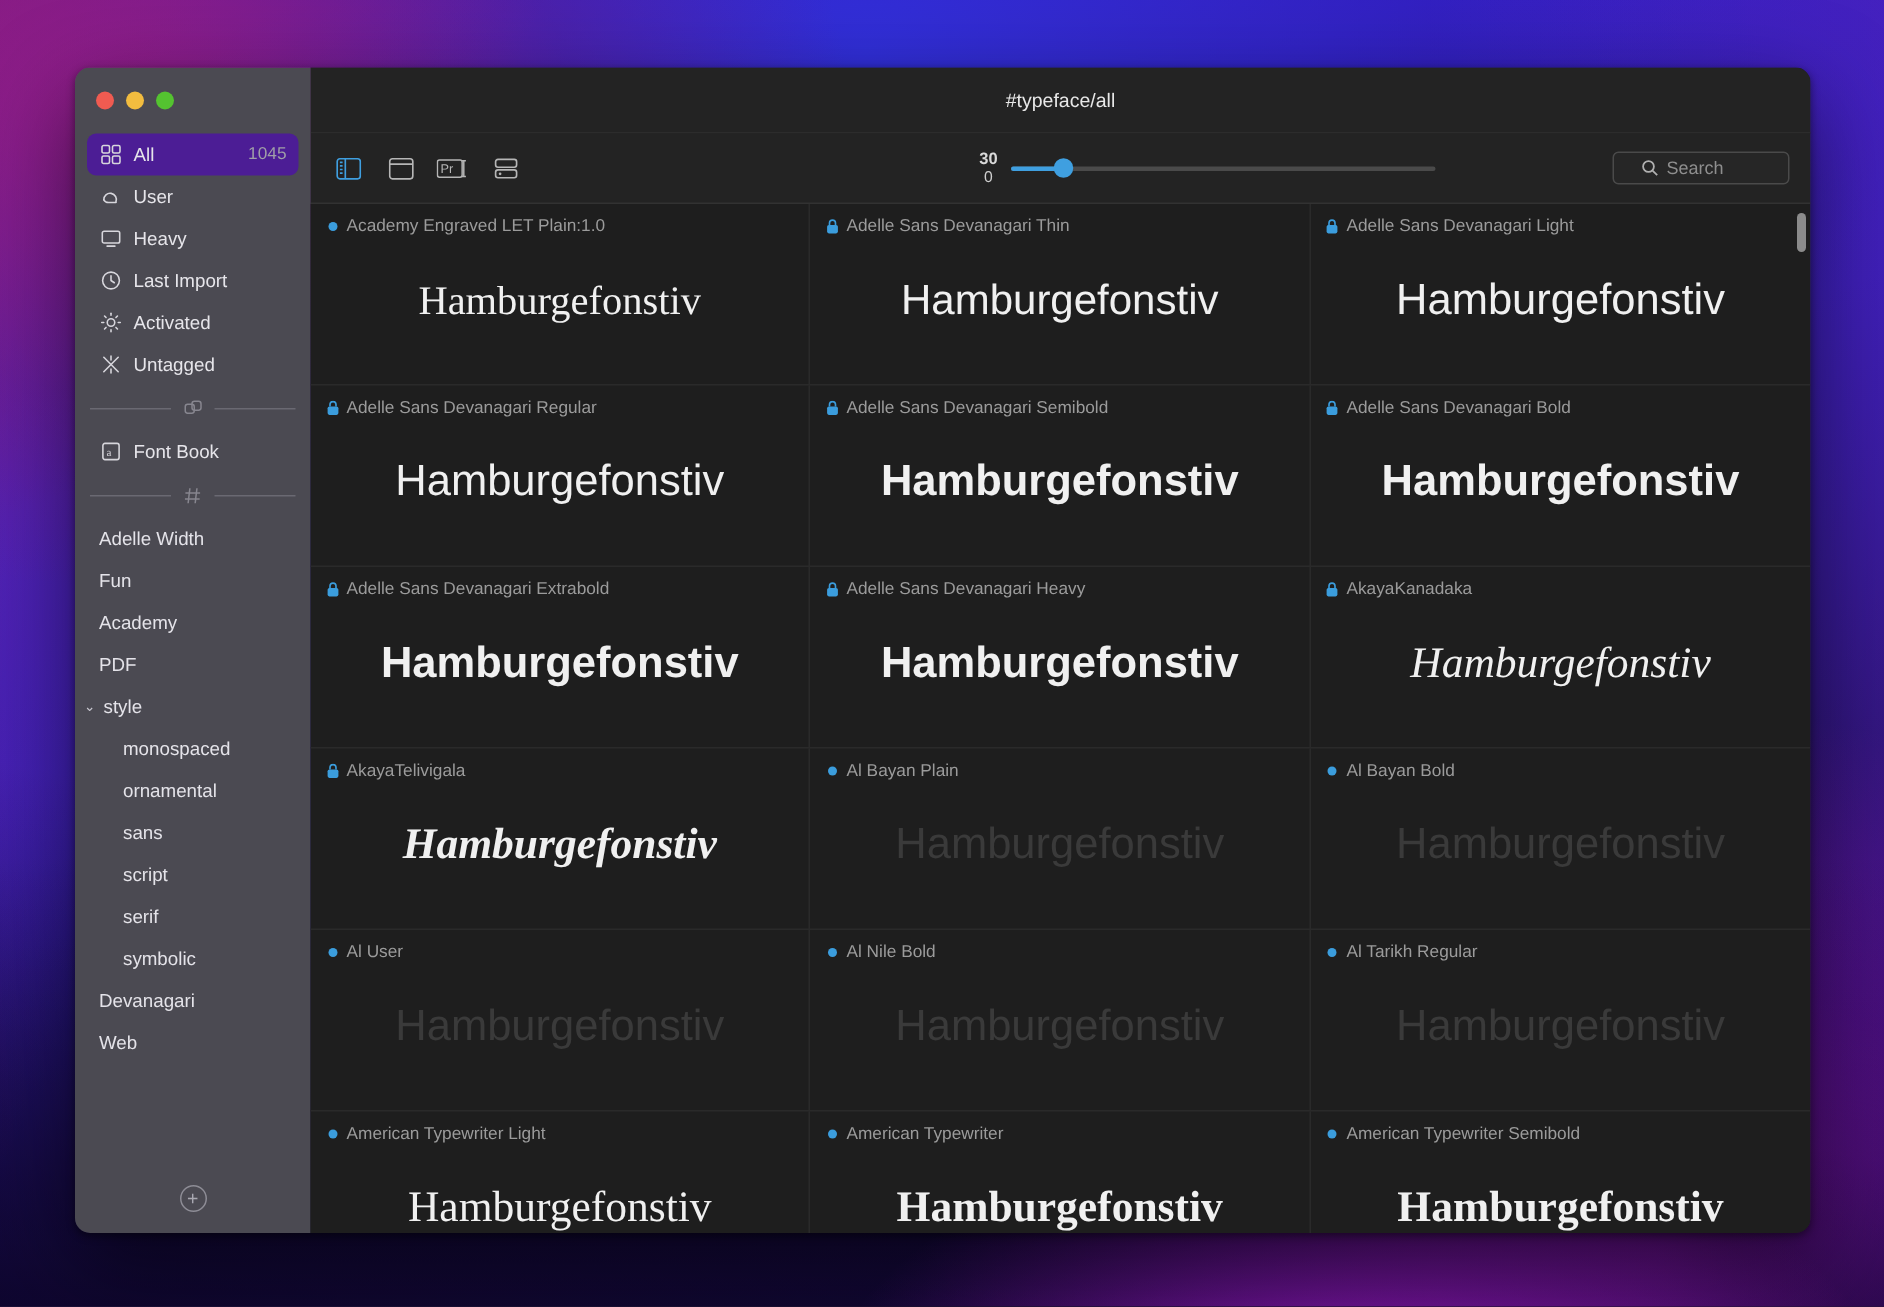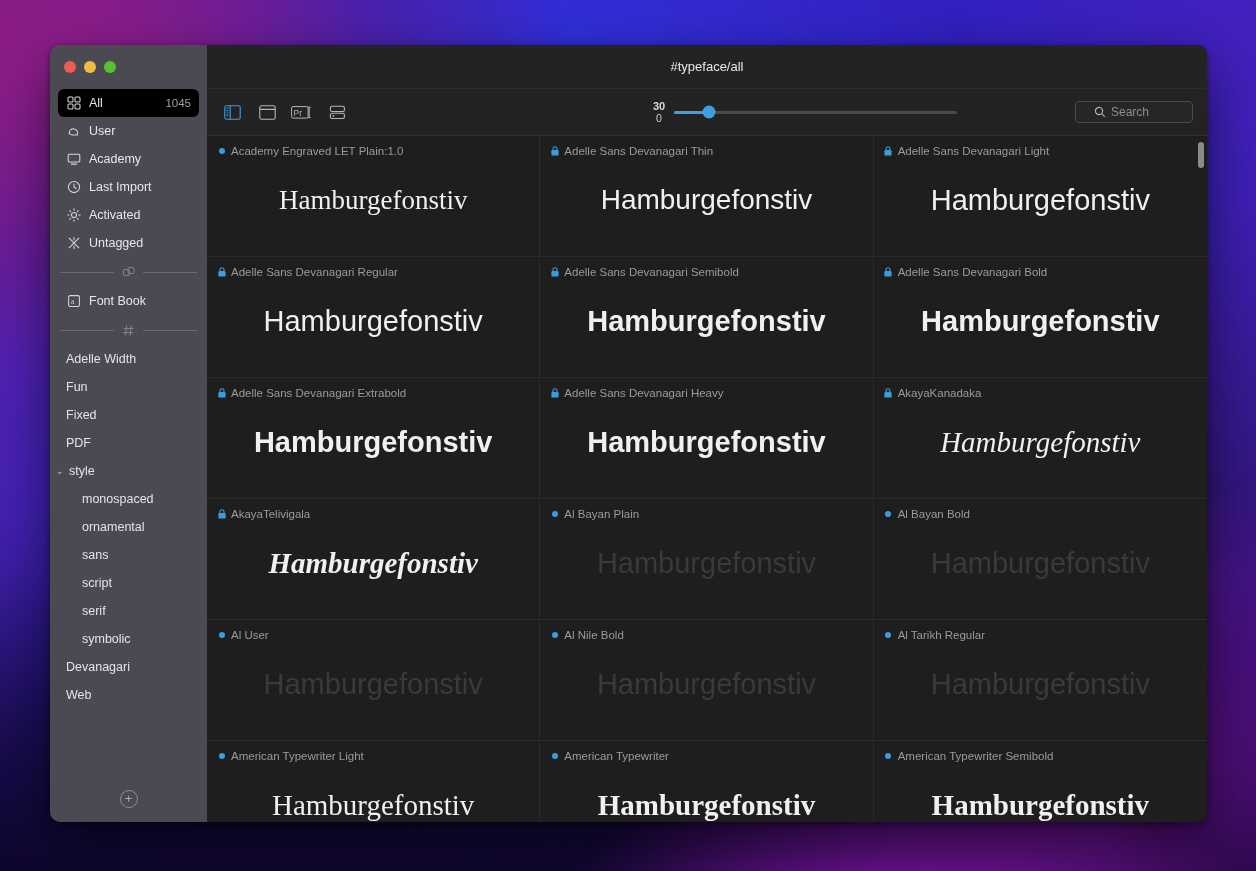--- a/index.html
+++ b/index.html
@@ -72,21 +72,21 @@
   .side-row {
     height: 28px;
     display: flex; align-items: center;
     gap: 8px;
     padding: 0 8px;
     border-radius: 6px;
     color: #e6e5ea;
     font-size: 12.5px;
     white-space: nowrap;
   }
-  .side-row.selected { background: #000000; }
+  .side-row.selected { background: #4c1d95; }
   .side-row .label { flex: 1; }
   .side-row .count { color: #a09fa8; font-size: 11.5px; }
   .side-ico { width: 15px; height: 15px; display: flex; align-items: center; justify-content: center; color: #d7d6dc; flex: 0 0 15px; }
   .side-ico svg { display: block; }
 
   .divider {
     display: flex; align-items: center; gap: 7px;
     padding: 0 10px;
     height: 30px;
     color: #87868f;
@@ -284,21 +284,21 @@
     <span class="label">User</span>
     <span class="count"></span>
   </div>
   <div class="side-row ">
     <span class="side-ico">
             <svg width="14" height="14" viewBox="0 0 14 14" fill="none" stroke="currentColor" stroke-width="1.05" stroke-linecap="round" stroke-linejoin="round">
               <rect x="1.2" y="2.2" width="11.6" height="7.8" rx="1.2"></rect>
               <line x1="4.4" y1="12.1" x2="9.6" y2="12.1"></line>
             </svg>
           </span>
-    <span class="label">Academy</span>
+    <span class="label">Heavy</span>
     <span class="count"></span>
   </div>
   <div class="side-row ">
     <span class="side-ico">
             <svg width="14" height="14" viewBox="0 0 14 14" fill="none" stroke="currentColor" stroke-width="1.05" stroke-linecap="round" stroke-linejoin="round">
               <circle cx="7" cy="7" r="5.6"></circle>
               <path d="M7 3.9V7l2.2 1.5"></path>
             </svg>
           </span>
     <span class="label">Last Import</span>
@@ -375,21 +375,21 @@
   <div class="tag-row ">
 
     <span>Adelle Width</span>
   </div>
   <div class="tag-row ">
 
     <span>Fun</span>
   </div>
   <div class="tag-row ">
 
-    <span>Fixed</span>
+    <span>Academy</span>
   </div>
   <div class="tag-row ">
 
     <span>PDF</span>
   </div>
   <div class="tag-row ">
     <span class="caret">⌄</span>
     <span>style</span>
   </div>
   <div class="tag-row child">

